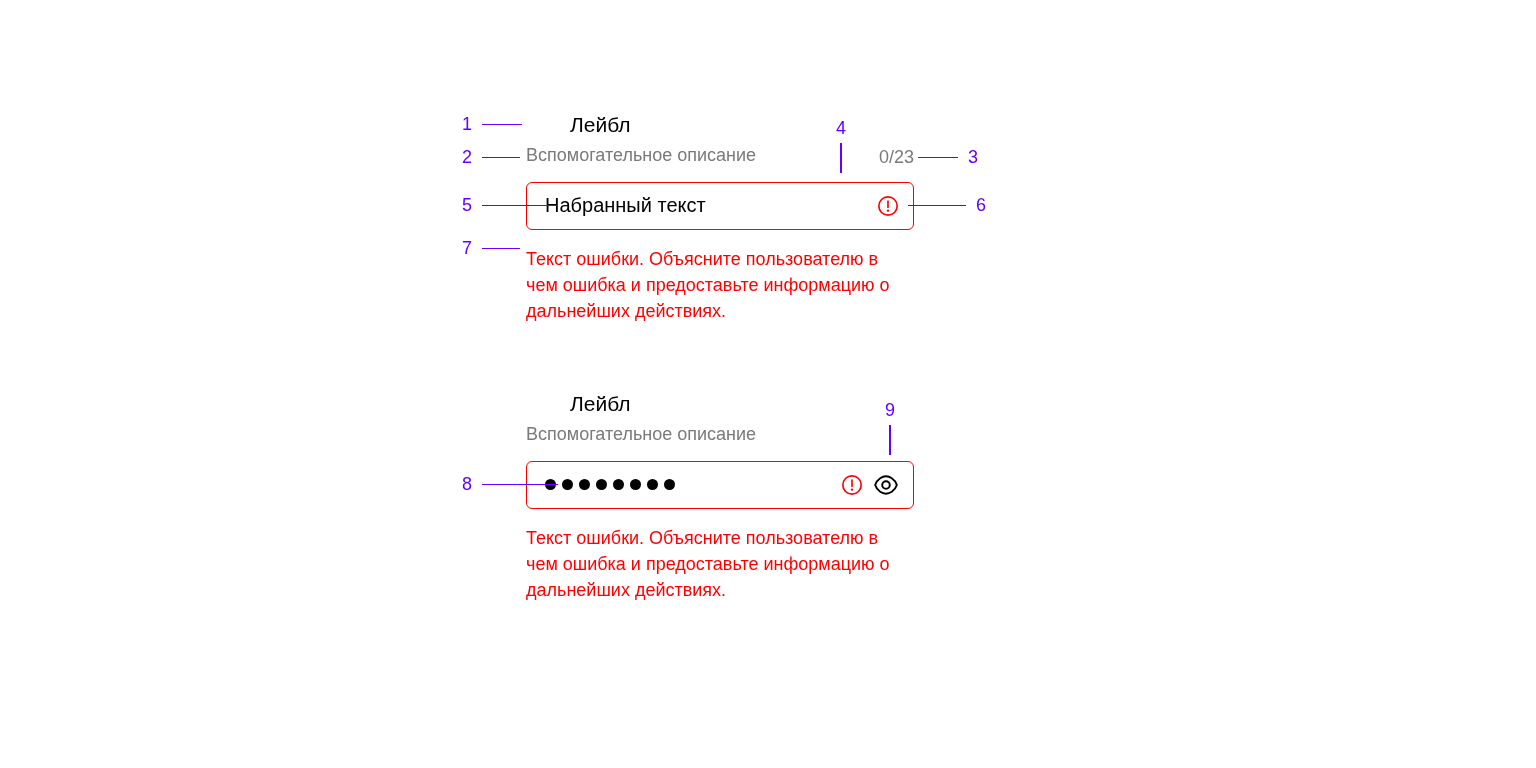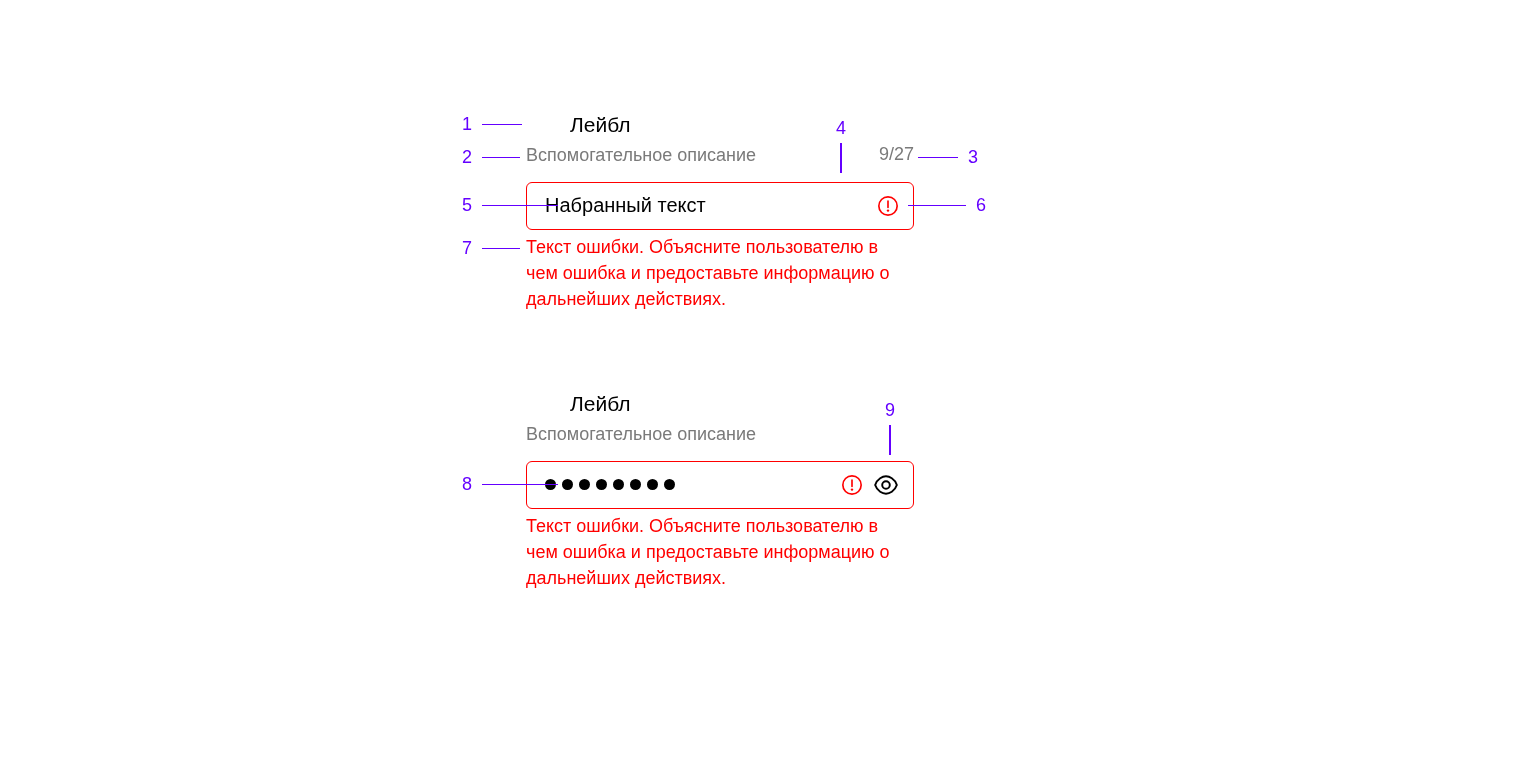--- a/index.html
+++ b/index.html
@@ -22,21 +22,21 @@
   .label {
     font-size: 21px;
     color: #000;
     font-weight: 400;
     line-height: 1.3;
     margin-left: 44px;
   }
   .desc-row {
     display: flex;
     justify-content: space-between;
-    align-items: flex-start;
+    align-items: flex-end;
     margin-top: 6px;
   }
   .description {
     font-size: 18px;
     color: #7a7a7a;
     line-height: 1.3;
   }
   .counter {
     font-size: 18px;
     color: #7a7a7a;
@@ -50,21 +50,21 @@
     align-items: center;
     padding: 0 14px 0 18px;
     gap: 10px;
   }
   .input-value {
     flex: 1;
     font-size: 20px;
     color: #000;
   }
   .error-text {
-    margin-top: 4px;
+    margin-top: 16px;
     font-size: 18px;
     color: #f00;
     line-height: 1.45;
   }
   .error-icon-svg {
     flex-shrink: 0;
     width: 22px; height: 22px;
   }
   .eye-icon-svg {
     flex-shrink: 0;
@@ -101,21 +101,21 @@
 </style>
 </head>
 <body>
 
 <div class="canvas">
 
   <div class="field-block" style="left:526px; top:111px;">
     <div class="label">Лейбл</div>
     <div class="desc-row">
       <div class="description">Вспомогательное описание</div>
-      <div class="counter">9/27</div>
+      <div class="counter">0/23</div>
     </div>
     <div class="input-wrap">
       <div class="input-value">Набранный текст</div>
       <svg class="error-icon-svg" viewBox="0 0 24 24">
         <circle cx="12" cy="12" r="10" fill="none" stroke="#f00" stroke-width="1.8"></circle>
         <line x1="12" y1="6.5" x2="12" y2="13.5" stroke="#f00" stroke-width="1.8" stroke-linecap="round"></line>
         <circle cx="12" cy="17" r="1.3" fill="#f00"></circle>
       </svg>
     </div>
     <div class="error-text">Текст ошибки. Объясните пользователю в чем ошибка и предоставьте информацию о дальнейших действиях.</div>

